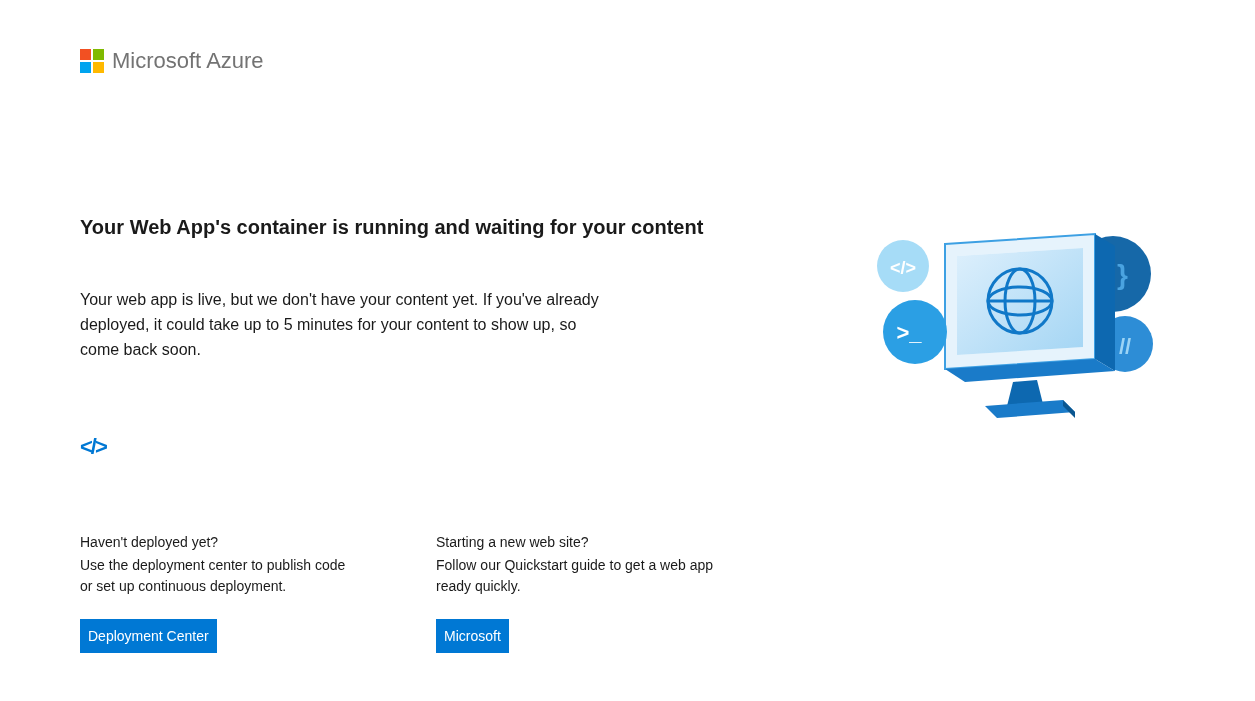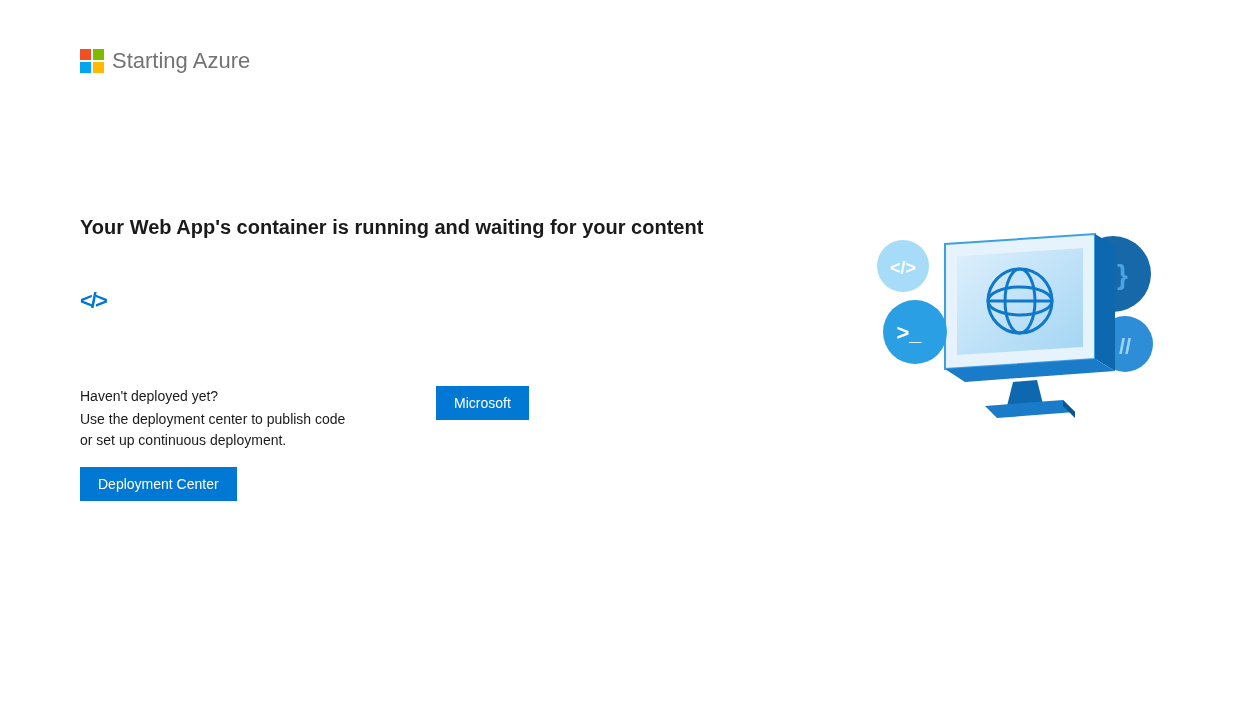--- a/index.html
+++ b/index.html
@@ -94,28 +94,28 @@
     .cta-heading {
       font-size: 14px;
       color: #1a1a1a;
       line-height: 1.5;
       margin-bottom: 2px;
     }
     .cta-sub {
       font-size: 14px;
       color: #1a1a1a;
       line-height: 1.5;
-      margin-bottom: 16px;
+      margin-bottom: 22px;
     }
     .btn {
       display: inline-block;
       background: #0078d4;
       color: #fff;
       border: none;
-      padding: 9px 18px;
+      padding: 9px 8px;
       font-size: 14px;
       font-family: inherit;
       cursor: pointer;
     }
     .illustration {
       width: 310px;
       height: 240px;
       position: relative;
       flex-shrink: 0;
       margin-top: -10px;
@@ -124,38 +124,41 @@
 </head>
 <body>
 
 <div class="logo-row">
   <div class="ms-logo">
     <div class="tl"></div>
       <div class="tr"></div>
       <div class="bl"></div>
       <div class="br"></div>
   </div>
-  <span class="logo-text">Starting Azure</span>
+  <span class="logo-text">Microsoft Azure</span>
 </div>
 
 <div class="main">
   <div class="left">
     <h1 class="headline">Your Web App's container is running and waiting for your content</h1>
+    <p class="description">Your web app is live, but we don't have your content yet. If you've already deployed, it could take up to 5 minutes for your content to show up, so come back soon.</p>
 
     <div class="supporting">
       <span class="code-icon">&lt;/&gt;</span>
     </div>
 
     <div class="cta-row">
       <div class="cta-block">
         <p class="cta-heading">Haven't deployed yet?</p>
         <p class="cta-sub">Use the deployment center to publish code or set up continuous deployment.</p>
         <button class="btn">Deployment Center</button>
       </div>
       <div class="cta-block">
+        <p class="cta-heading">Starting a new web site?</p>
+        <p class="cta-sub">Follow our Quickstart guide to get a web app ready quickly.</p>
         <button class="btn">Microsoft</button>
       </div>
     </div>
   </div>
 
   <div class="illustration">
     <svg viewBox="0 0 310 240" width="310" height="240">
 
       <ellipse cx="248" cy="70" rx="38" ry="38" fill="#1668a8"></ellipse>
       <text x="248" y="80" text-anchor="middle" font-size="28" fill="#4aa3e0" font-weight="600">{ }</text>

